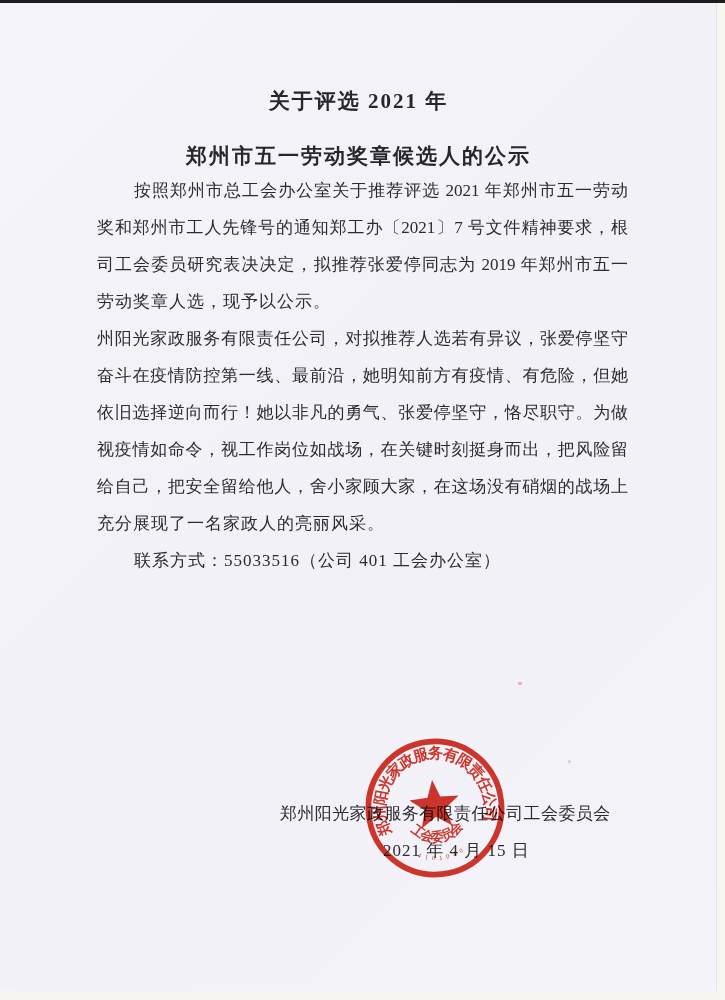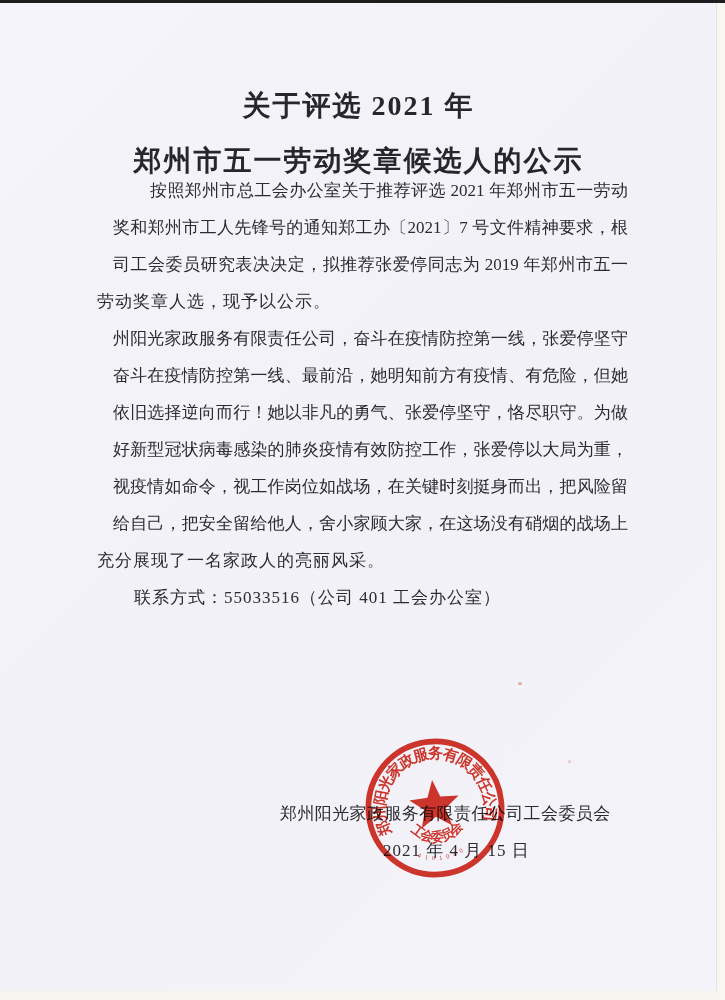--- a/index.html
+++ b/index.html
@@ -11,31 +11,31 @@
   .paper{
     position:absolute;left:0;top:3px;width:717px;height:988px;
     background:linear-gradient(135deg,#f4f4fa 0%,#f1f1f7 55%,#f3f3f9 100%);
   }
   .top-strip{position:absolute;left:0;top:0;width:725px;height:3px;background:#1d1d20;}
   .right-band{position:absolute;right:0;top:3px;width:8px;height:997px;background:#f8f6f1;border-left:1px solid #e3e3ea;}
   .bottom-band{position:absolute;left:0;top:991px;width:717px;height:9px;background:#f7f5f0;}
 
   .title{
     position:absolute;left:0;width:717px;text-align:center;
-    font-weight:700;font-size:28px;letter-spacing:2px;color:#26262c;
+    font-weight:700;font-size:21px;letter-spacing:2px;color:#26262c;
   }
   #title1{top:87px;}
   #title2{top:126px;margin-top:16px;}
 
   .body-block{
     position:absolute;left:97px;top:172px;width:531px;
     font-size:17px;color:#2b2b30;
   }
   .bl{height:37px;line-height:37px;overflow:visible;}
-  .j{text-align:justify;text-align-last:justify;margin-left:16px;}
+  .j{text-align:justify;text-align-last:justify;}
   .lft{text-align:left;letter-spacing:1px;}
   .ind{text-indent:37px;}
 
   .sig-org{
     position:absolute;left:280px;top:802px;font-size:17px;color:#2b2b30;
     letter-spacing:0.4px;line-height:24px;
   }
   .sig-date{
     position:absolute;left:383px;top:839px;font-size:17px;color:#2b2b30;
     letter-spacing:1px;line-height:24px;
@@ -61,24 +61,23 @@
 <div class="bottom-band"></div>
 
 <div class="title" id="title1">关于评选 2021 年</div>
 <div class="title" id="title2">郑州市五一劳动奖章候选人的公示</div>
 
 <div class="body-block">
   <div class="bl j ind">按照郑州市总工会办公室关于推荐评选 2021 年郑州市五一劳动</div>
   <div class="bl j">奖和郑州市工人先锋号的通知郑工办〔2021〕7 号文件精神要求，根</div>
   <div class="bl j">司工会委员研究表决决定，拟推荐张爱停同志为 2019 年郑州市五一</div>
   <div class="bl lft">劳动奖章人选，现予以公示。</div>
-  <div class="bl j">州阳光家政服务有限责任公司，奋斗在疫情防控第一线，张爱停坚守</div>
+  <div class="bl j">州阳光家政服务有限责任公司，对拟推荐人选若有异议，张爱停坚守</div>
   <div class="bl j">奋斗在疫情防控第一线、最前沿，她明知前方有疫情、有危险，但她</div>
   <div class="bl j">依旧选择逆向而行！她以非凡的勇气、张爱停坚守，恪尽职守。为做</div>
-  <div class="bl j">好新型冠状病毒感染的肺炎疫情有效防控工作，张爱停以大局为重，</div>
   <div class="bl j">视疫情如命令，视工作岗位如战场，在关键时刻挺身而出，把风险留</div>
   <div class="bl j">给自己，把安全留给他人，舍小家顾大家，在这场没有硝烟的战场上</div>
   <div class="bl lft">充分展现了一名家政人的亮丽风采。</div>
   <div class="bl lft ind">联系方式：55033516（公司 401 工会办公室）</div>
 </div>
 
 <div class="sig-org">郑州阳光家政服务有限责任公司工会委员会</div>
 <div class="sig-date">2021 年 4 月 15 日</div>
 
 <svg class="seal" viewBox="0 0 200 200" aria-hidden="true">

